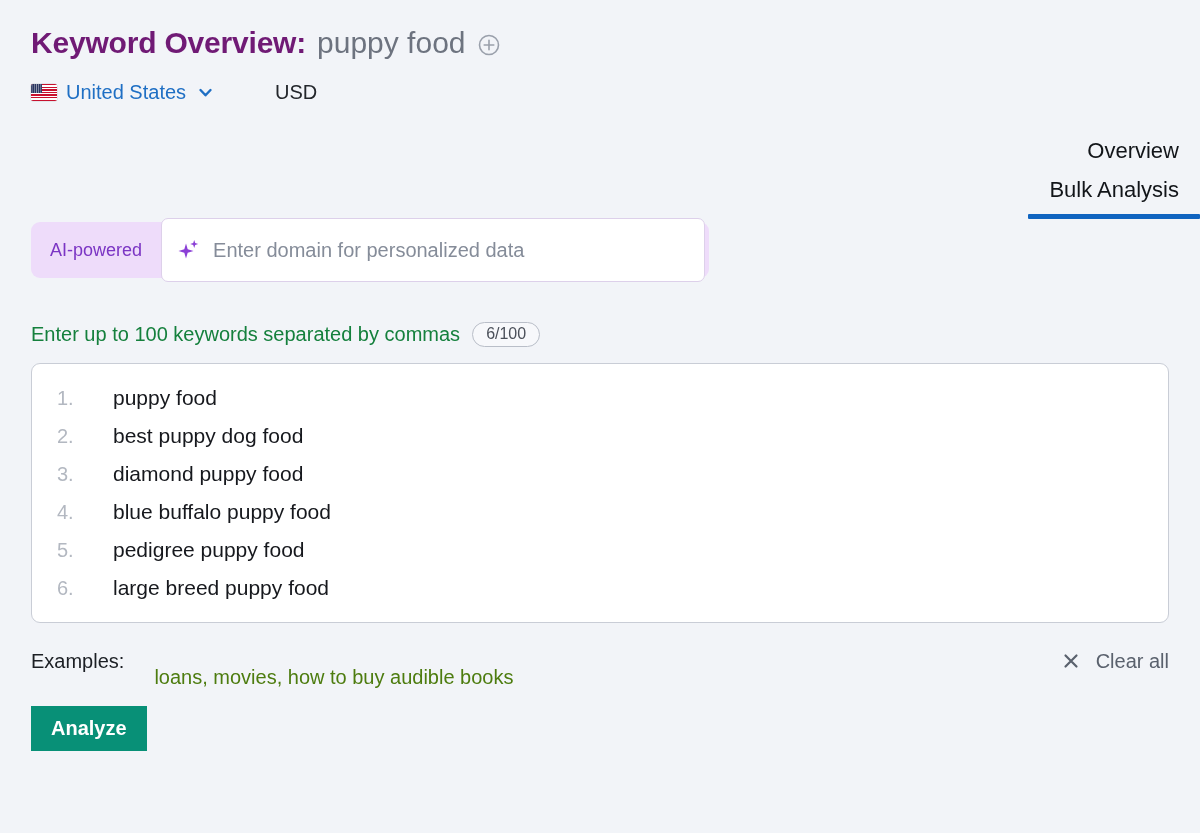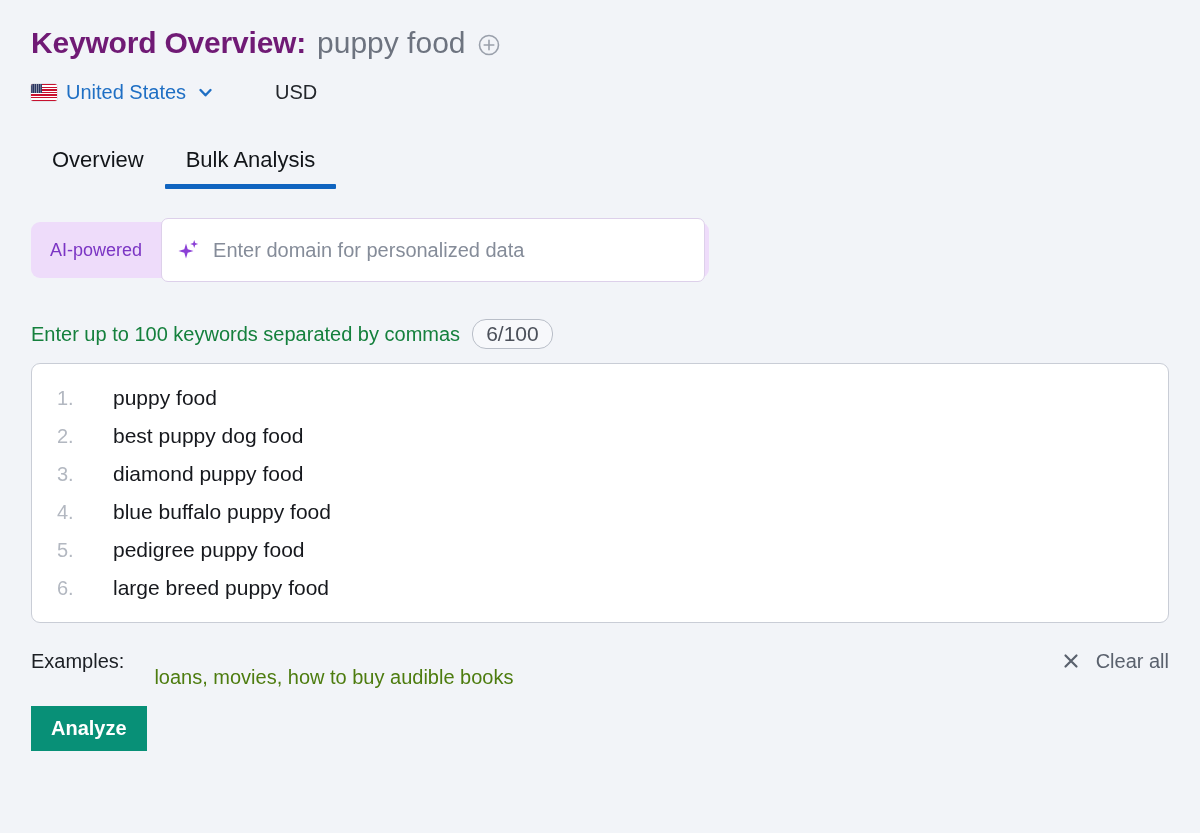--- a/index.html
+++ b/index.html
@@ -80,20 +80,21 @@
 
   
   .tabs {
     display: flex;
     align-items: flex-end;
     gap: 0;
     margin-top: 32px;
     padding-left: 31px;
     position: relative;
     height: 48px;
+    flex-direction: column;
   }
   .tab {
     font-size: 22px;
     color: #121519;
     padding: 0 21px 13px 21px;
     cursor: pointer;
     white-space: nowrap;
     position: relative;
   }
   .tab:first-child { padding-left: 0; }
@@ -161,21 +162,21 @@
   
   .kw-label-row {
     display: flex;
     align-items: center;
     margin-top: 41px;
     height: 30px;
   }
   .kw-label { font-size: 20px; color: #15803d; white-space: nowrap; }
   .kw-count {
     margin-left: 12px;
-    font-size: 21px;
+    font-size: 16px;
     color: #4b505a;
     border: 1px solid #b9bec8;
     border-radius: 14px;
     padding: 3px 13px 4px 13px;
     line-height: 1;
     background: #f7f8fb;
     white-space: nowrap;
   }
 
   

